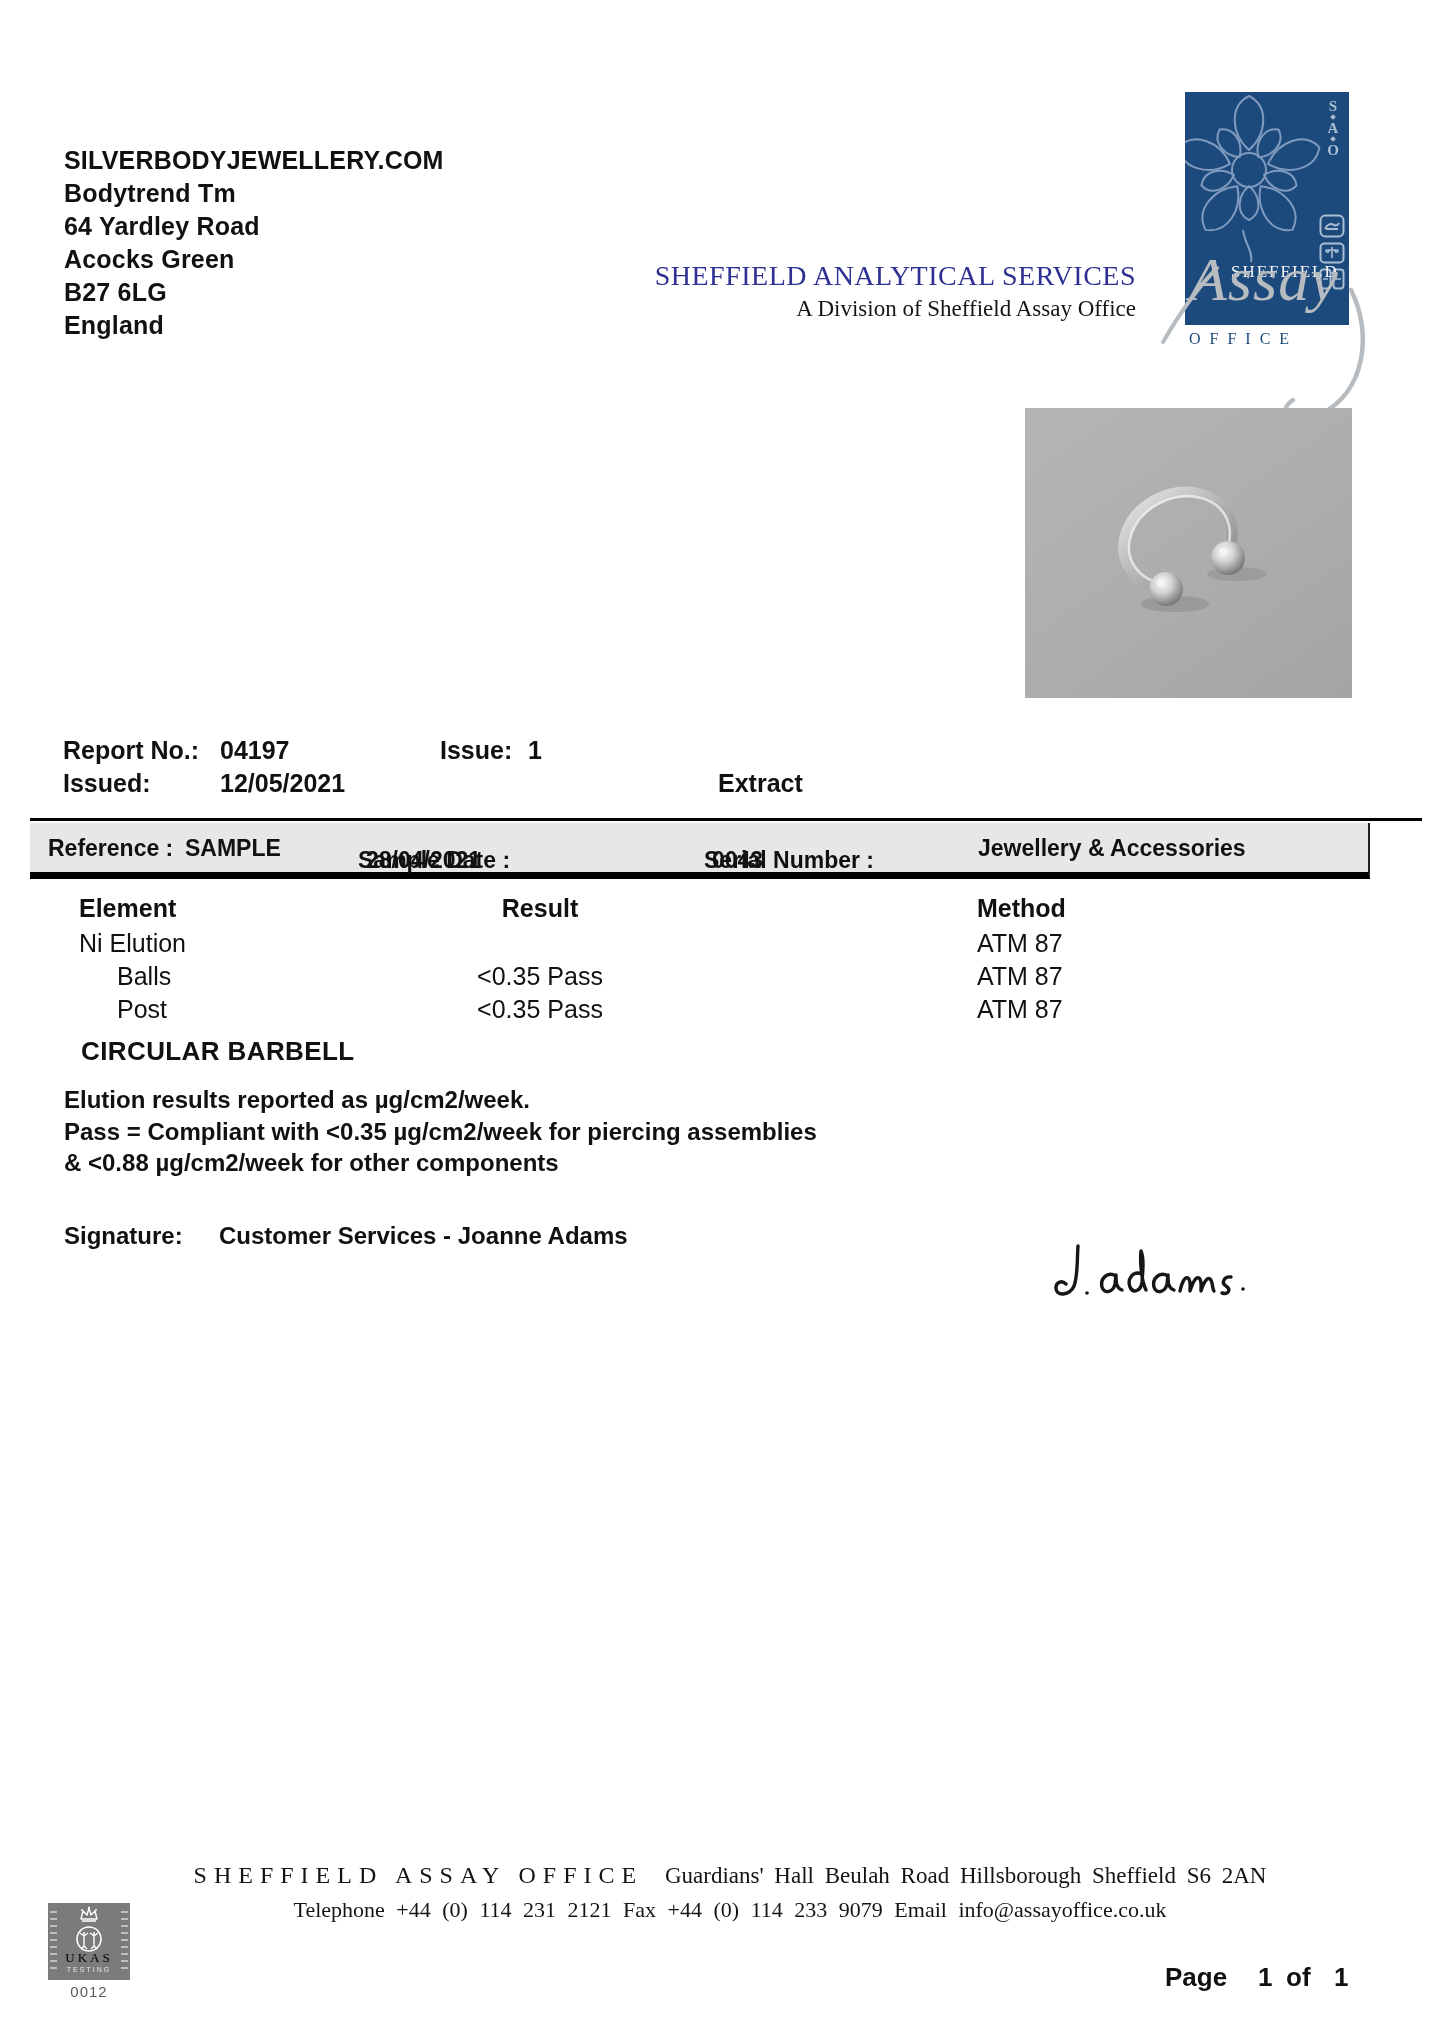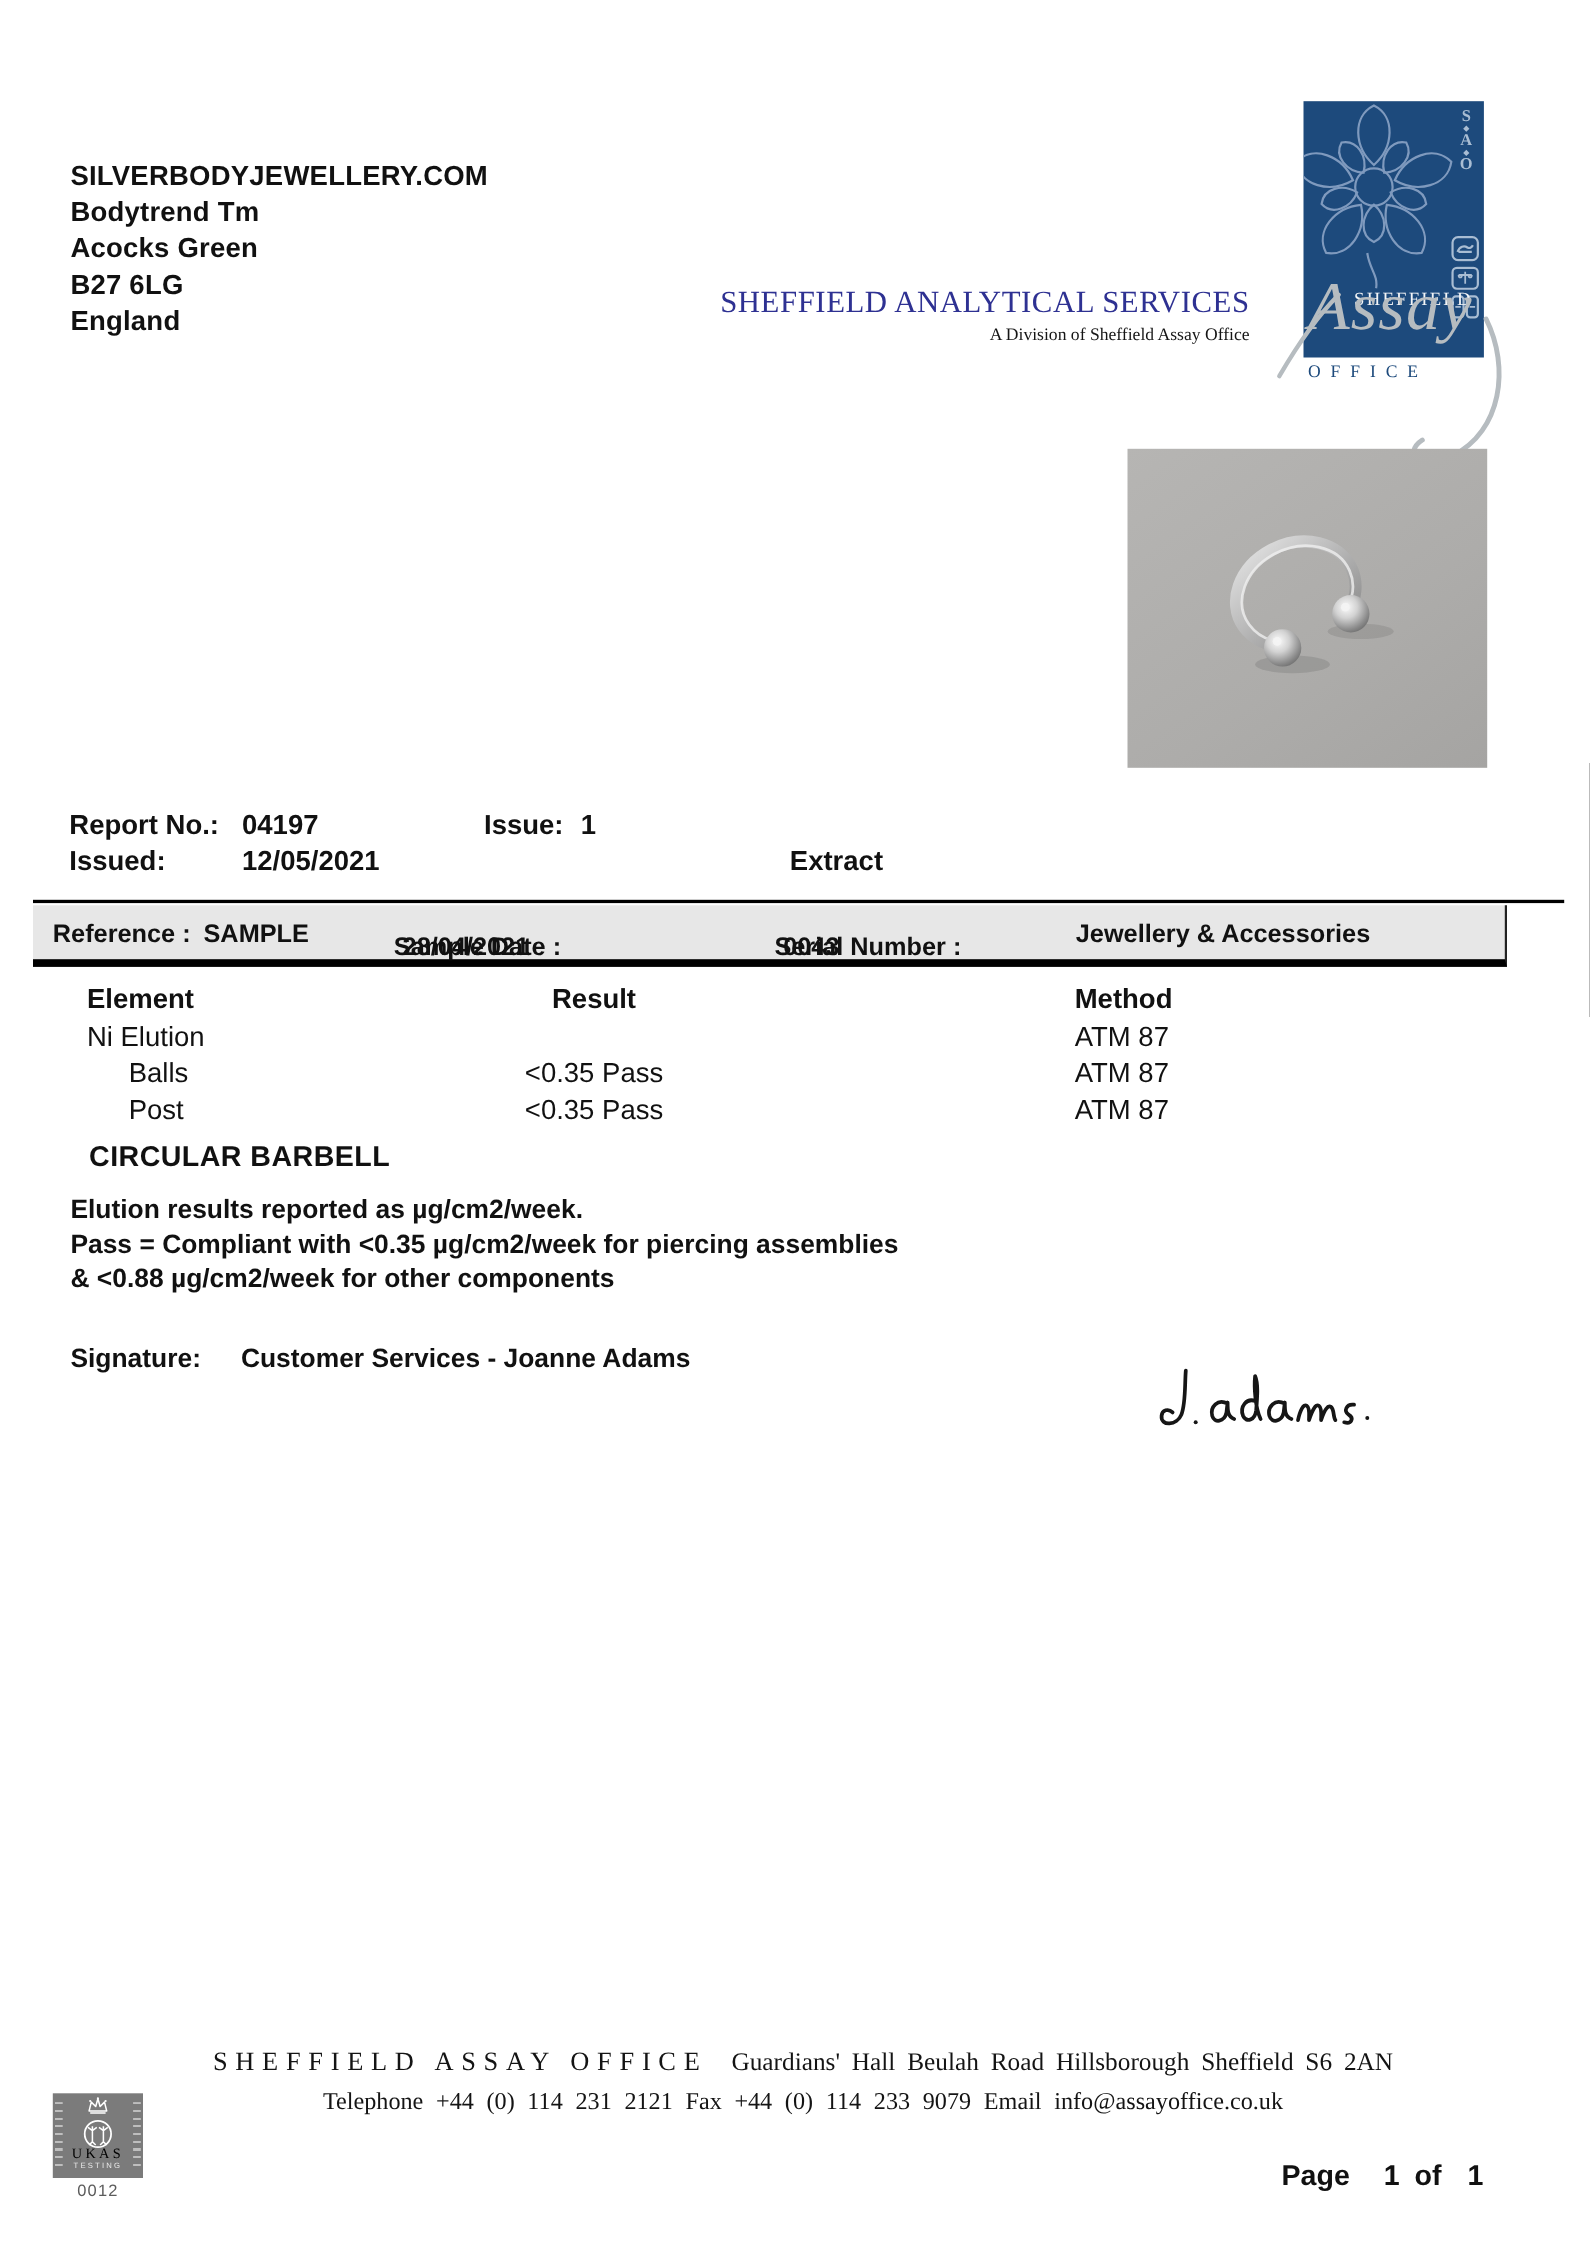--- a/index.html
+++ b/index.html
@@ -9,21 +9,21 @@
     margin:0 auto;
   }
   .abs{position:absolute;}
 
   
   .address{left:64px;top:144px;font-size:25px;font-weight:bold;line-height:33px;letter-spacing:.2px;}
 
   
   .sas-block{right:309px;top:260px;text-align:right;}
   .sas-title{font-family:"Liberation Serif",serif;font-size:28px;color:#2e3192;letter-spacing:.5px;}
-  .sas-sub{font-family:"Liberation Serif",serif;font-size:16px;color:#151515;margin-top:4px;}
+  .sas-sub{font-family:"Liberation Serif",serif;font-size:23px;color:#151515;margin-top:4px;}
 
   
   .logo{left:1185px;top:92px;width:164px;height:280px;}
   .logo-bg{position:absolute;left:0;top:0;width:164px;height:233px;background:#1d4a7c;overflow:hidden;}
   .sao-col{position:absolute;left:136px;top:6px;width:24px;text-align:center;color:#a9bdd3;
            font-family:"Liberation Serif",serif;font-weight:bold;font-size:15px;line-height:16px;}
   .sao-dot{width:4px;height:4px;background:#a9bdd3;transform:rotate(45deg);margin:1px auto;}
   .hallmarks{position:absolute;left:132px;top:62px;width:30px;}
   .logo-sheffield{position:absolute;left:46px;top:170px;color:#f3f5f7;
                   font-family:"Liberation Serif",serif;font-size:17px;letter-spacing:2px;}
@@ -77,20 +77,21 @@
   .ukas-number{left:48px;top:1983px;width:82px;text-align:center;font-size:15px;color:#5c5c5c;letter-spacing:1px;}
 </style>
 </head>
 <body>
 
 <div class="page">
 
   <div class="abs address">
     <div>SILVERBODYJEWELLERY.COM</div>
     <div>Bodytrend Tm</div>
+    <div>64 Yardley Road</div>
     <div>Acocks Green</div>
     <div>B27 6LG</div>
     <div>England</div>
   </div>
 
   <div class="abs sas-block">
     <div class="sas-title">SHEFFIELD ANALYTICAL SERVICES</div>
     <div class="sas-sub">A Division of Sheffield Assay Office</div>
   </div>
 

